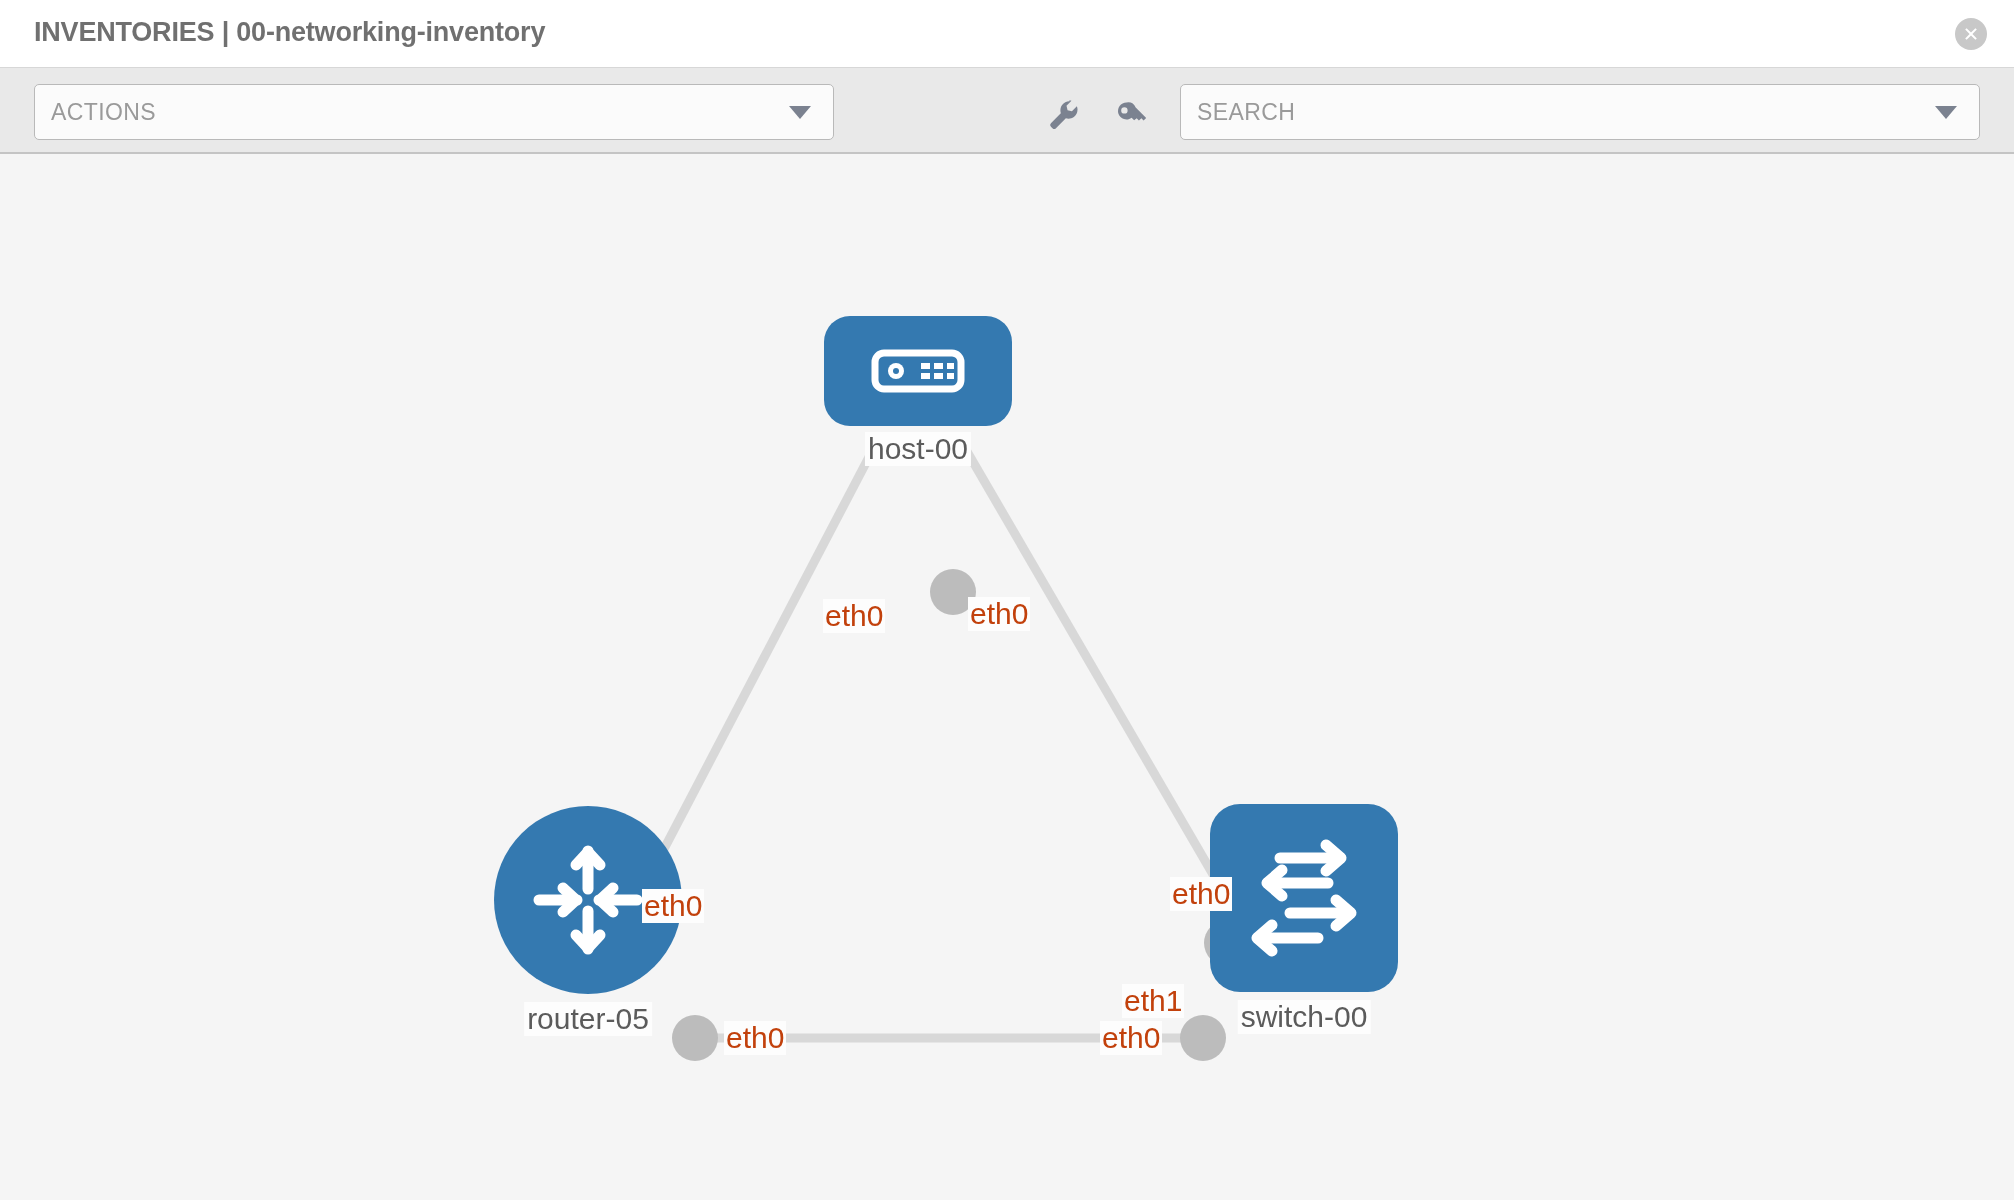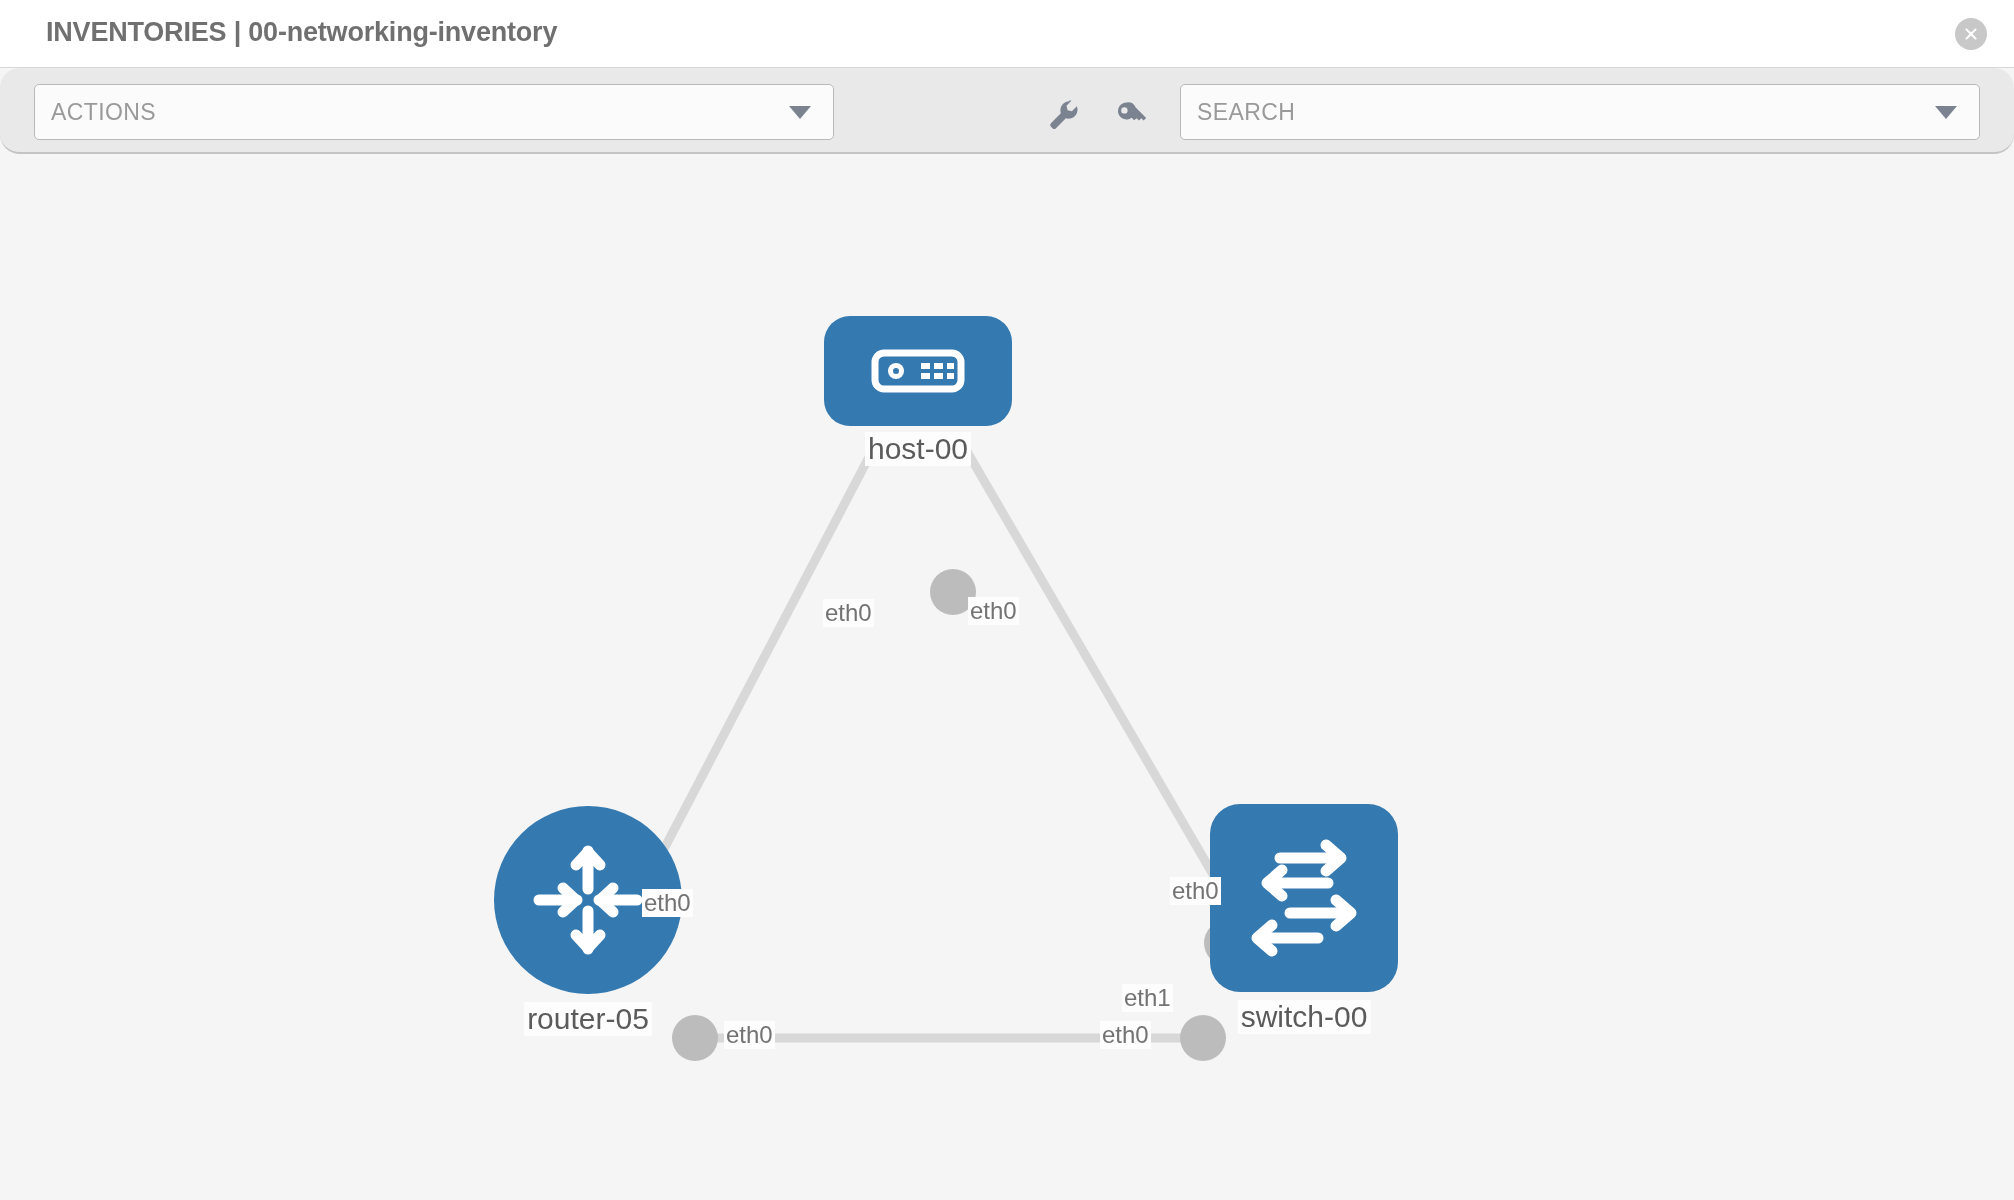--- a/index.html
+++ b/index.html
@@ -12,21 +12,21 @@
   .app { position: relative; width: 2014px; height: 1200px; background: #f5f5f5; }
 
   
   .header {
     position: absolute; top: 0; left: 0;
     width: 2014px; height: 68px;
     background: #ffffff;
     border-bottom: 1px solid #d7d7d7;
   }
   .page-title {
-    position: absolute; left: 46px; top: 17px;
+    position: absolute; left: 34px; top: 17px;
     font-size: 27px; font-weight: bold;
     color: #707070;
     letter-spacing: -0.2px;
     white-space: nowrap;
   }
   .close-btn {
     position: absolute; right: 27px; top: 18px;
     width: 32px; height: 32px;
     border-radius: 50%;
     background: #c8c8c8;
@@ -34,21 +34,20 @@
     display: flex; align-items: center; justify-content: center;
   }
   .close-btn svg { display: block; }
 
   
   .toolbar {
     position: absolute; top: 68px; left: 0;
     width: 2014px; height: 86px;
     background: #e9e9e9;
     border-bottom: 2px solid #c4c4c4;
-    border-radius: 20px;
   }
   .select-box {
     position: absolute;
     background: #fbfbfb;
     border: 1px solid #b9b9b9;
     border-radius: 5px;
     display: flex; align-items: center;
     cursor: pointer;
   }
   .actions-select { left: 34px; top: 16px; width: 800px; height: 56px; }
@@ -105,22 +104,22 @@
     white-space: nowrap;
     padding: 0 3px;
     transform: translateX(-50%);
   }
   .label-host   { left: 918px; top: 278px; }
   .label-router { left: 588px; top: 848px; }
   .label-switch { left: 1304px; top: 846px; }
 
   .iface-label {
     position: absolute;
-    font-size: 24px;
-    color: #737373;
+    font-size: 30px;
+    color: #c2410c;
     background: #fdfdfd;
     white-space: nowrap;
     padding: 0 2px;
   }
   .if-host-left  { left: 823px; top: 445px; }
   .if-host-right { left: 968px; top: 443px; }
   .if-rt-up      { left: 642px; top: 735px; }
   .if-sw-up      { left: 1170px; top: 723px; }
   .if-rt-right   { left: 724px; top: 867px; }
   .if-sw-left-a  { left: 1100px; top: 867px; }

